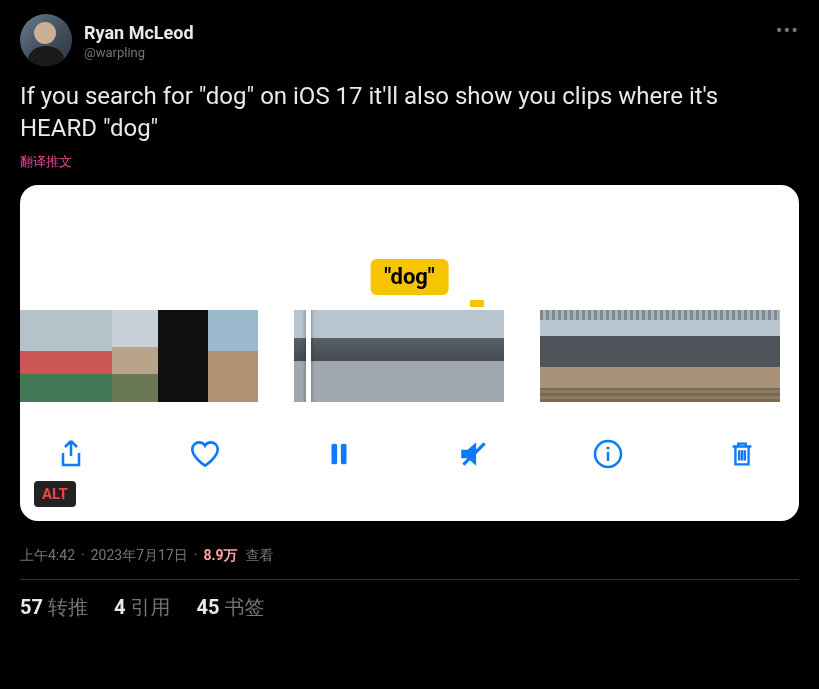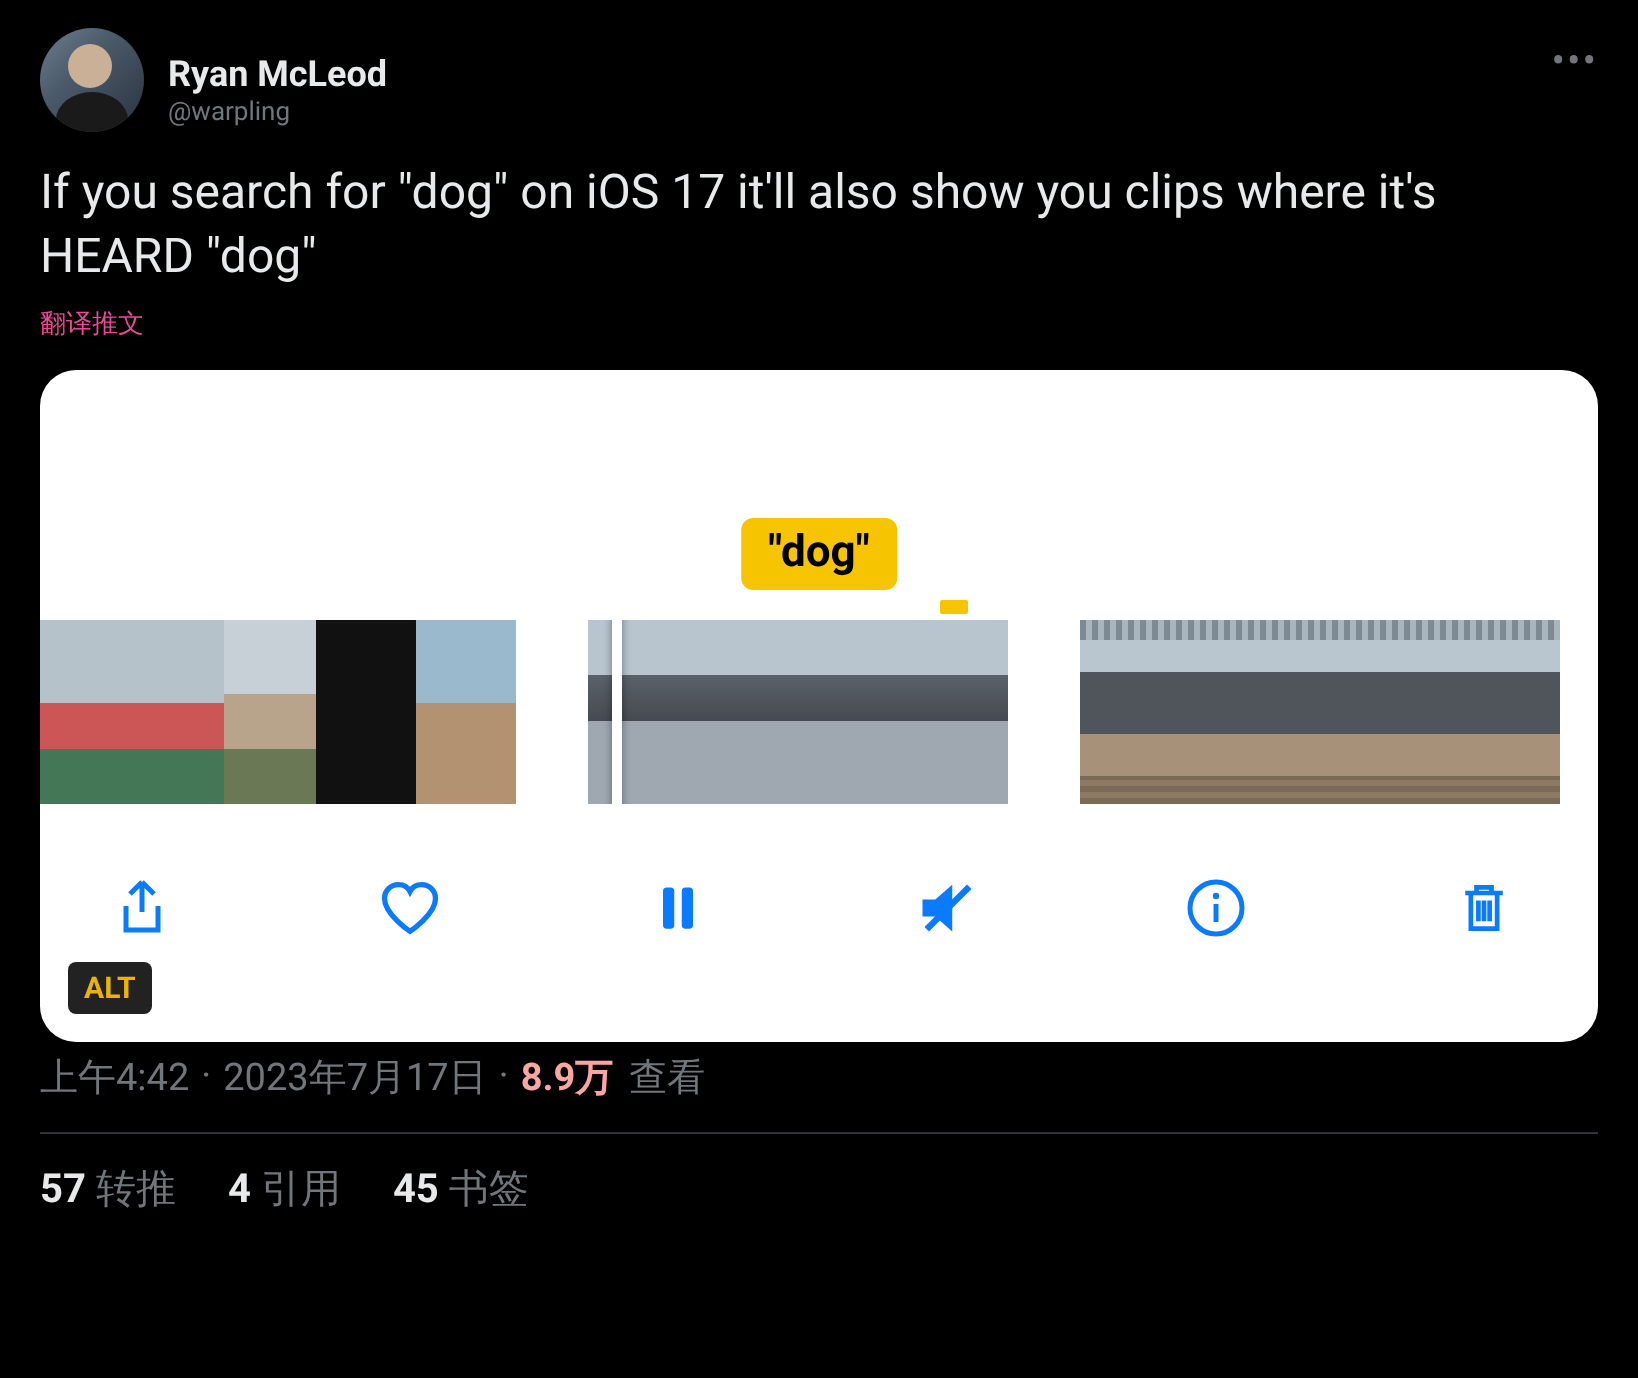--- a/index.html
+++ b/index.html
@@ -9,21 +9,21 @@
       font-family: -apple-system, BlinkMacSystemFont, "Segoe UI", Roboto, Helvetica, Arial, sans-serif;
       width: 819px;
       height: 689px;
       overflow: hidden;
     }
     .tweet {
       padding: 14px 20px 10px 20px;
     }
     .header {
       display: flex;
-      align-items: flex-end;
+      align-items: center;
       gap: 12px;
       position: relative;
     }
     .avatar {
       width: 52px;
       height: 52px;
       border-radius: 50%;
       flex-shrink: 0;
       background: linear-gradient(135deg, #6b7d8f 0%, #4a5968 40%, #2a3340 100%);
       position: relative;
@@ -137,31 +137,31 @@
       justify-content:space-between;
       padding: 0 40px 0 34px;
     }
     .tool{ color:#0a7aff; width:34px; height:34px; display:flex; align-items:center; justify-content:center; cursor:pointer; }
     .tool svg{ stroke:#0a7aff; fill:none; stroke-width:2.5; }
     .alt{
       position:absolute;
       left:14px;
       bottom:14px;
       background:#222;
-      color:#eab308;
+      color:#ef4444;
       font-size:15px;
       font-weight:700;
       padding:4px 8px;
       border-radius:4px;
       cursor:pointer;
     }
     .meta{
-      margin-top:5px;
+      margin-top:26px;
       color:#71767b;
-      font-size:19px;
+      font-size:14px;
       display:flex;
       align-items:flex-start;
       gap:4px;
     }
     .meta .dot{ margin:0 2px; }
     .meta .views-count{ color:#fca5a5; font-weight:700; }
     .divider{
       height:1px; background:#2f3336;
       margin: 14px 0 14px 0;
     }

